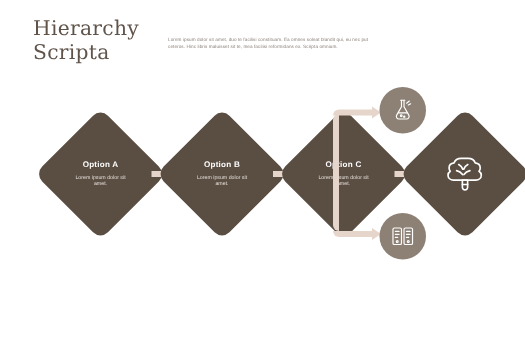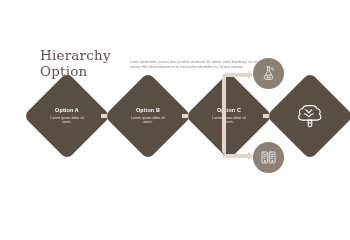--- a/index.html
+++ b/index.html
@@ -11,24 +11,23 @@
     width: 350px;
     height: 197px;
     overflow: hidden;
     font-family: "Liberation Sans", sans-serif;
     position: relative;
   }
 
   
   .header {
     position: absolute;
-    left: 18px; top: 0;
+    left: 0; top: 0;
     width: 320px;
     height: 58px;
-    margin-top: 36px;
   }
   .title {
     position: absolute;
     left: 22px;
     top: 11px;
     width: 80px;
     font-family: "DejaVu Serif", "Liberation Serif", serif;
     font-size: 13.5px;
     line-height: 16px;
     color: #5f534a;
@@ -193,21 +192,21 @@
   .elbow-dn .head { left: 26px; top: 37.5px; }
 
   .ico { display: block; }
 </style>
 </head>
 <body>
 
 <div class="header">
   <div class="title">
     <div>Hierarchy</div>
-    <div>Option</div>
+    <div>Scripta</div>
   </div>
   <div class="subcopy">
     <p>Lorem ipsum dolor sit amet, duo te facilisi constituam. Ea omnes soleat blandit qui, eu nec put</p>
     <p>ceteros. Hinc libris maluisset sit te, mea facilisi reformidans ex. Scripta omnium.</p>
   </div>
 </div>
 
 <div class="canvas">
 
   <div class="node node-a">

